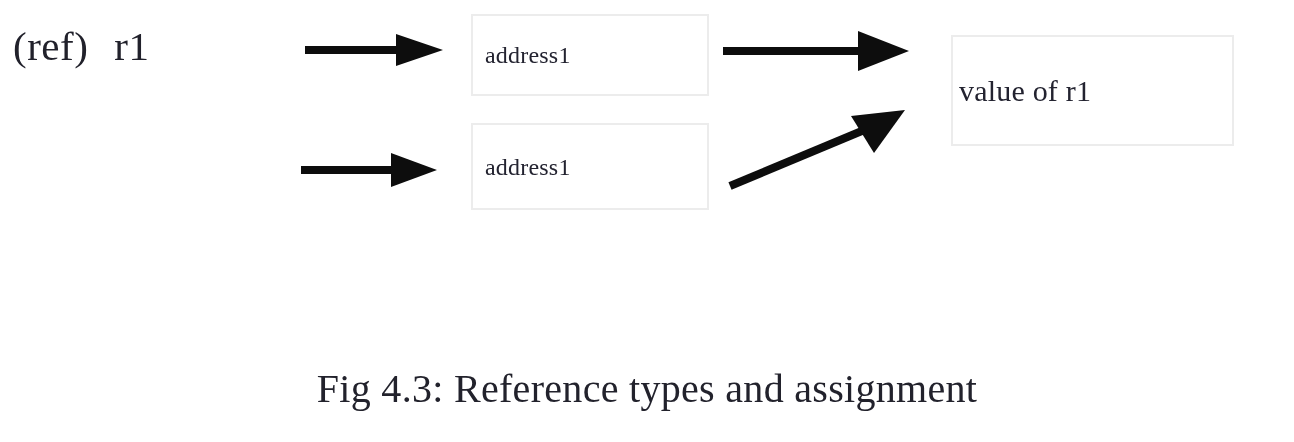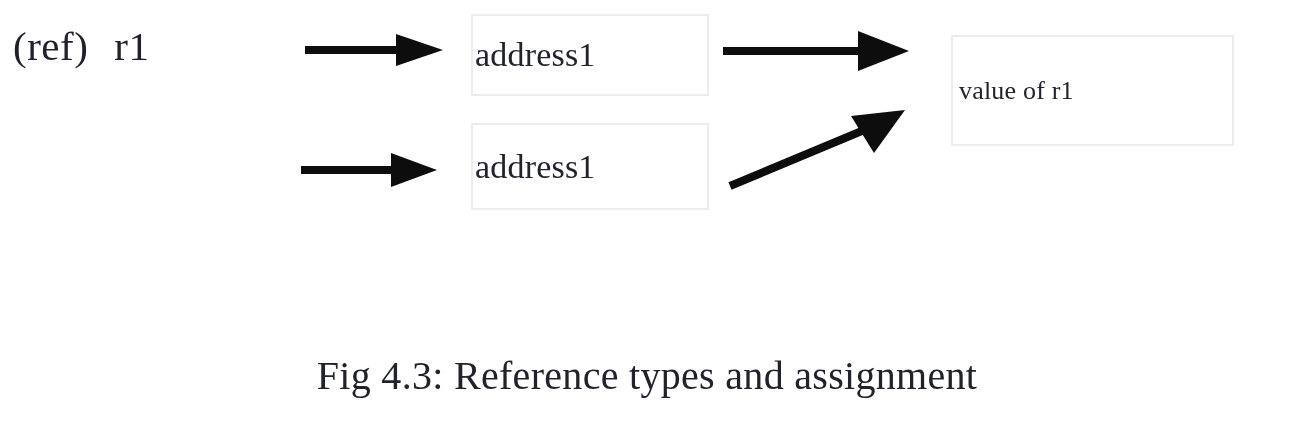--- a/index.html
+++ b/index.html
@@ -31,29 +31,29 @@
 
   .mem-box {
     position: absolute;
     box-sizing: border-box;
     border: 2px solid #ececec;
     background: #ffffff;
     display: flex;
     align-items: center;
   }
   .mem-box .box-text {
-    font-size: 34px;
+    font-size: 24px;
     line-height: 1;
     color: #232330;
     white-space: nowrap;
-    padding-left: 2px;
+    padding-left: 12px;
     letter-spacing: 0.2px;
   }
   .value-box .box-text {
-    font-size: 26px;
+    font-size: 30px;
     padding-left: 6px;
   }
 
   #arrow-layer {
     position: absolute;
     left: 0;
     top: 0;
     width: 1294px;
     height: 442px;
     pointer-events: none;
@@ -110,15 +110,15 @@
       <polygon points="858,31 909,51 858,71" fill="#0d0d0d"></polygon>
     </g>
 
     <g>
       <line x1="730" y1="186" x2="869" y2="128" stroke="#0d0d0d" stroke-width="8"></line>
       <polygon points="905,110 851,116 874,153" fill="#0d0d0d"></polygon>
     </g>
 
   </svg>
 
-  <div class="caption" style="top:356px;">Fig 4.3: Reference types and assignment</div>
+  <div class="caption" style="top:369px;">Fig 4.3: Reference types and assignment</div>
 
 </div>
 
 </body></html>

